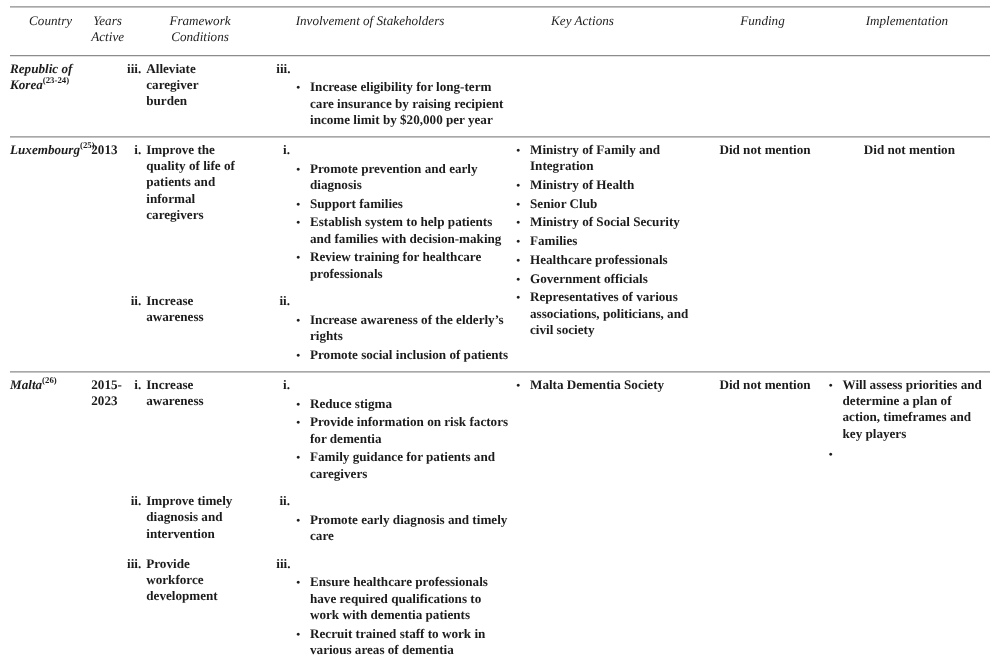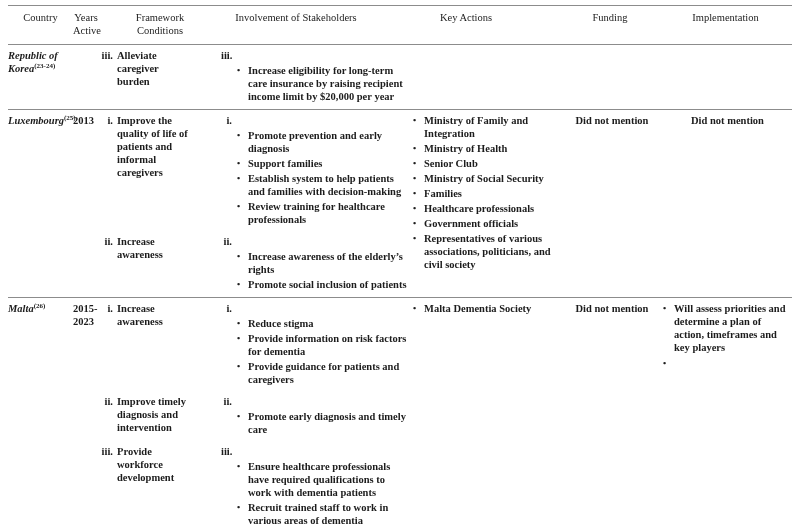--- a/index.html
+++ b/index.html
@@ -6,21 +6,21 @@
   body{
     width:800px;height:529px;overflow:hidden;
     font-family:"Liberation Serif","DejaVu Serif",serif;
     font-size:10.5px;line-height:13px;color:#1c1c1c;
     -webkit-font-smoothing:antialiased;
   }
   .tbl{margin:5px 8px 0 8px;width:784px;border-top:1px solid #8c8c8c;}
 
   
   .hdr{display:flex;align-items:flex-start;border-bottom:1px solid #8c8c8c;
-       padding:5px 0 7px 0;text-align:center;}
+       padding:5px 0 7px 0;font-style:italic;text-align:center;}
   .hdr .hc{flex:none;}
 
   
   .c-country{width:65px;flex:none;}
   .c-years{width:26px;flex:none;}
   .c-fwka{width:312px;flex:none;}
   .c-fw{width:122px;flex:none;display:flex;align-items:flex-start;}
   .c-ka{width:190px;flex:none;}
   .c-st{width:150px;flex:none;}
   .c-fu{width:98px;flex:none;text-align:center;}
@@ -203,21 +203,21 @@
           <div class="bullet ka-bullet">
               <span class="bm">•</span>
               <span class="bt">Reduce stigma</span>
             </div>
           <div class="bullet ka-bullet">
               <span class="bm">•</span>
               <span class="bt">Provide information on risk factors for dementia</span>
             </div>
           <div class="bullet ka-bullet">
               <span class="bm">•</span>
-              <span class="bt">Provide guidance for patients and caregivers</span>
+              <span class="bt">Family guidance for patients and caregivers</span>
             </div>
         </div>
       </div>
       <div class="sec">
         <div class="c-fw">
           <span class="fw-num">ii.</span>
           <span class="fw-txt">Improve timely diagnosis and intervention</span>
         </div>
         <div class="c-ka">
           <div class="ka-num">ii.</div>

